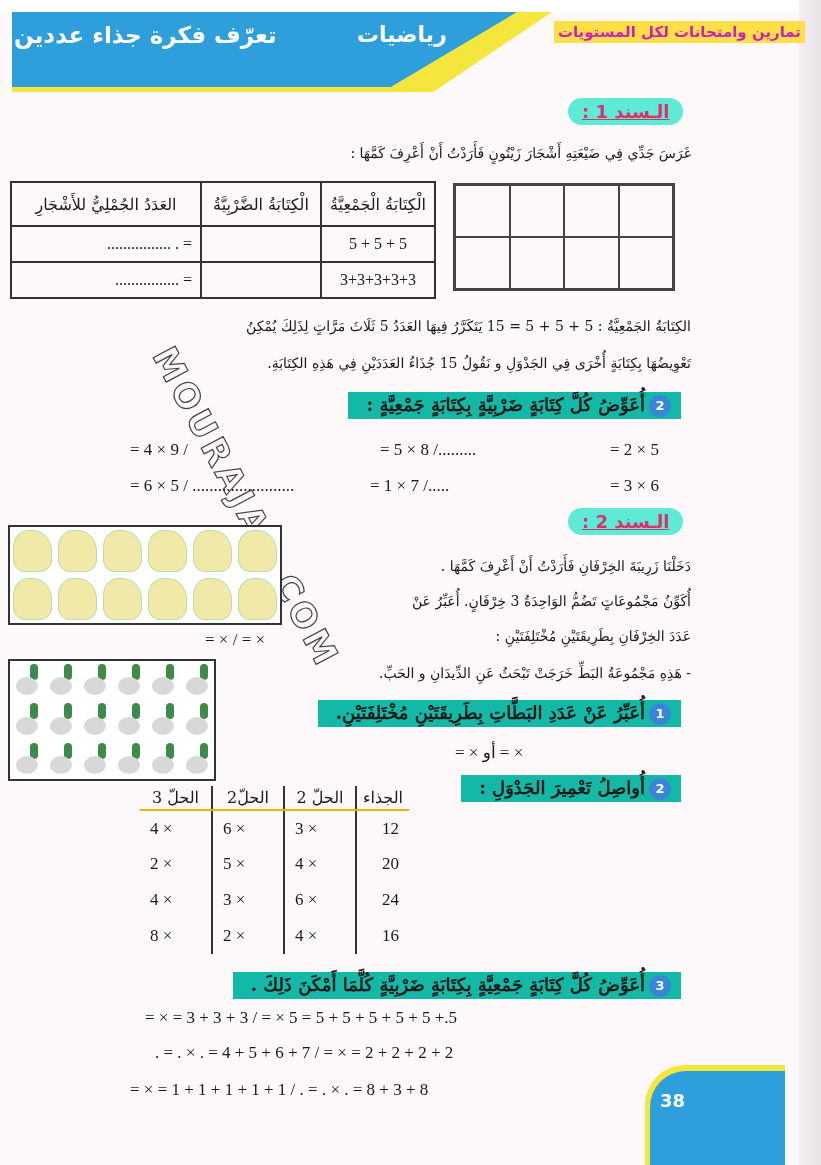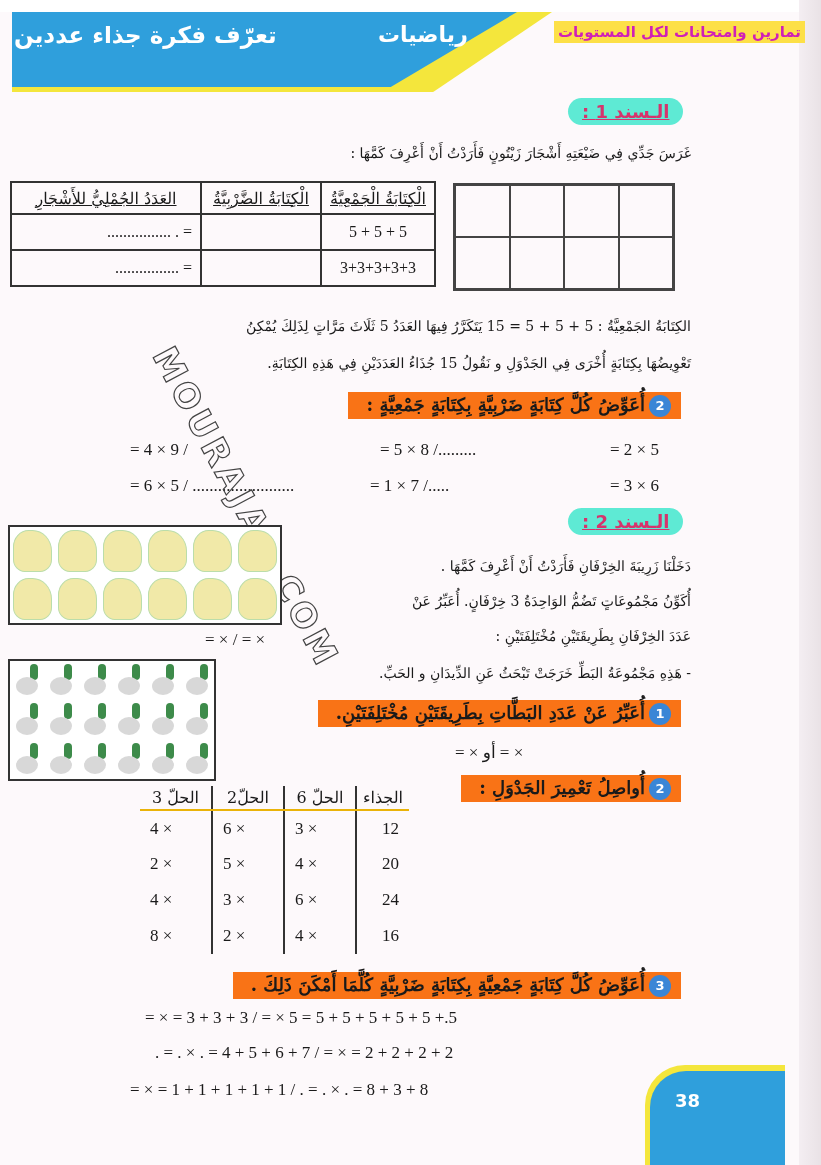--- a/index.html
+++ b/index.html
@@ -13,40 +13,40 @@
     background: linear-gradient(90deg, #f4eef2, #e9e2e6); }
   .top-white { position:absolute; left:0; top:0; width:821px; height:12px; background:#ffffff; }
   .hdr-yellow { position:absolute; left:12px; top:12px; width:540px; height:80px;
     background:#f4e63c; border-bottom-left-radius:0; border-bottom-right-radius: 120px 60px;
     clip-path: polygon(0 0, 100% 0, 78% 100%, 0 100%); }
   .hdr-blue2 { position:absolute; left:12px; top:12px; width:505px; height:75px;
     background:#2f9fdc; clip-path: polygon(0 0, 100% 0, 75% 100%, 0 100%);
     border-bottom-right-radius: 40px; }
   .hdr-topic { position:absolute; left:14px; top:22px; color:#fff; font-family:"DejaVu Sans", sans-serif;
     font-weight:bold; font-size:23px; direction: rtl; white-space:nowrap; }
-  .hdr-subject { position:absolute; left:378px; top:22px; color:#fff; font-family:"DejaVu Sans", sans-serif;
+  .hdr-subject { position:absolute; left:357px; top:22px; color:#fff; font-family:"DejaVu Sans", sans-serif;
     font-weight:bold; font-size:22px; direction: rtl; }
   .hdr-site { position:absolute; right:16px; top:21px; color:#d01fb7; font-family:"DejaVu Sans", sans-serif;
     font-weight:bold; font-size:15px; direction: rtl; background:#fde047; padding:2px 4px; }
 
   .doc-label { position:absolute; background:#5eead4; border-radius:14px; padding:3px 14px;
     color:#d6336c; font-family:"DejaVu Sans", sans-serif; font-weight:bold; font-size:18px;
     direction: rtl; text-decoration: underline; }
 
   .rtl-line { position:absolute; direction: rtl; font-size:14px; white-space:nowrap; text-align:right; }
   .q-header { position:absolute; direction: rtl; font-size:18px; font-weight:bold; white-space:nowrap;
-    background:#f97316; padding:2px 10px 2px 18px; }
+    background:#14b8a6; padding:2px 10px 2px 18px; }
   .q-num { display:inline-block; width:22px; height:22px; border-radius:50%; background:#3a86d6; color:#fff;
     font-family:"DejaVu Sans", sans-serif; font-size:13px; text-align:center; line-height:22px; margin-left:4px; vertical-align: middle; }
   .eq { position:absolute; font-size:17px; white-space:nowrap; font-family:"Liberation Serif", serif; }
 
   
   table.t1 { position:absolute; left:10px; top:181px; border-collapse: collapse; direction: rtl; }
   table.t1 td, table.t1 th { border:2px solid #333; font-size:16px; font-weight:normal; height:36px; padding:0 8px; }
-  table.t1 th { height:32px; white-space:nowrap;text-decoration:underline; }
+  table.t1 th { height:44px; white-space:nowrap; }
 
   
   .grid { position:absolute; left:453px; top:183px; width:222px; height:108px; border:2px solid #444;
     display:grid; grid-template-columns: repeat(4, 1fr); grid-template-rows: repeat(2,1fr); }
   .grid div { border:1px solid #444; }
 
   
   .sheep-box { position:absolute; left:8px; top:525px; width:274px; height:100px; border:2px solid #333; background:#fff;
     display:grid; grid-template-columns: repeat(6, 1fr); grid-template-rows: repeat(2, 1fr); }
   .sheep { margin:3px; background:#f1e9a8; border-radius: 40% 50% 30% 30%; border:1px solid #bda; }
@@ -61,21 +61,21 @@
   table.t2 th { font-weight:normal; border-bottom:2px solid #eab308; padding:2px 6px; font-family:"DejaVu Serif", serif; font-size:16px; }
   table.t2 td { padding:6px 10px; height:36px; }
   table.t2 th + th, table.t2 td + td { border-right:2px solid #333; }
   table.t2 td.mul { text-align:left; min-width:72px; }
 
   .watermark { position:absolute; left:180px; top:340px; font-family:"DejaVu Sans", sans-serif; font-size:34px; font-weight:bold;
     color: transparent; -webkit-text-stroke: 1.2px #444; transform: rotate(62deg); transform-origin: left top; letter-spacing:4px; white-space:nowrap; }
 
   .page-tab-y { position:absolute; left:645px; top:1065px; width:140px; height:100px; background:#f4e63c; border-top-left-radius: 40px; }
   .page-tab-b { position:absolute; left:650px; top:1071px; width:135px; height:94px; background:#2f9fdc; border-top-left-radius: 36px; }
-  .page-num { position:absolute; left:675px; top:1090px; color:#fff; font-family:"DejaVu Sans", sans-serif; font-weight:bold; font-size:18px; }
+  .page-num { position:absolute; left:660px; top:1090px; color:#fff; font-family:"DejaVu Sans", sans-serif; font-weight:bold; font-size:18px; }
 </style>
 </head>
 <body>
 
 <div class="top-white"></div>
 <div class="page-edge"></div>
 
 <div class="hdr-yellow"></div>
 <div class="hdr-blue2"></div>
 <div class="hdr-topic">تعرّف فكرة جذاء عددين</div>
@@ -182,21 +182,21 @@
 <div class="eq" style="left:455px; top:742px; direction:rtl;">×       =       أو       ×       =</div>
 
 <div class="q-header" style="right:140px; top:775px;">
   <span class="q-num">2</span><span>أُواصِلُ تَعْمِيرَ الجَدْوَلِ :</span>
 </div>
 
 <table class="t2">
   <tbody>
       <tr>
     <th>الجذاء</th>
-    <th>الحلّ 6</th>
+    <th>الحلّ 2</th>
     <th>الحلّ2</th>
     <th>الحلّ 3</th>
   </tr>
   <tr>
     <td>12</td>
     <td class="mul">× 3</td>
     <td class="mul">× 6</td>
     <td class="mul">× 4</td>
   </tr>
   <tr>

